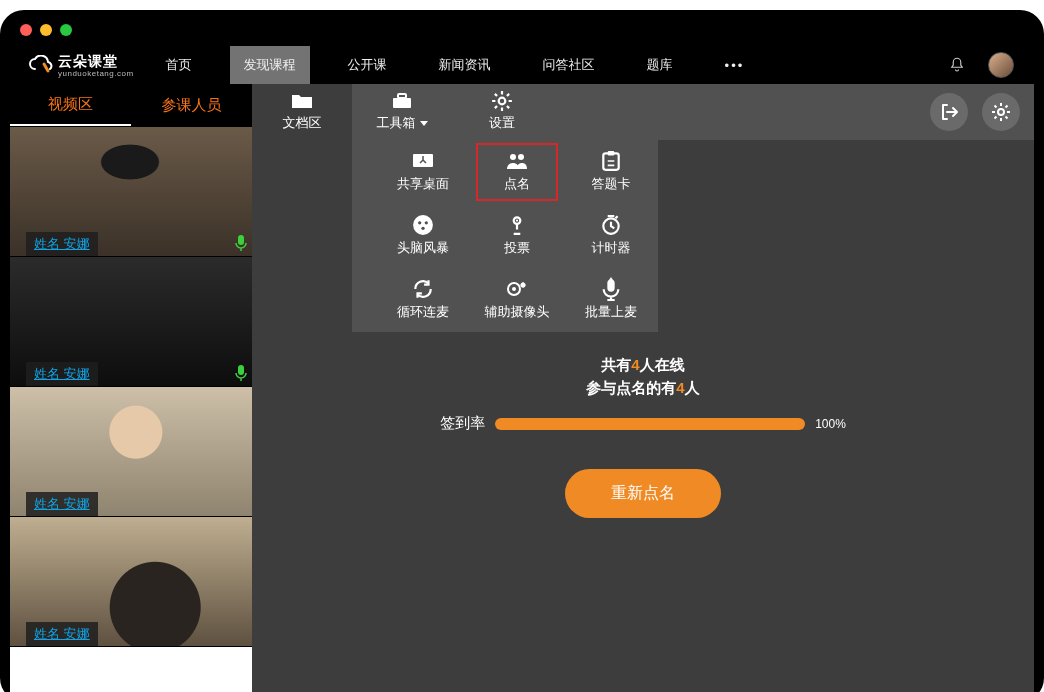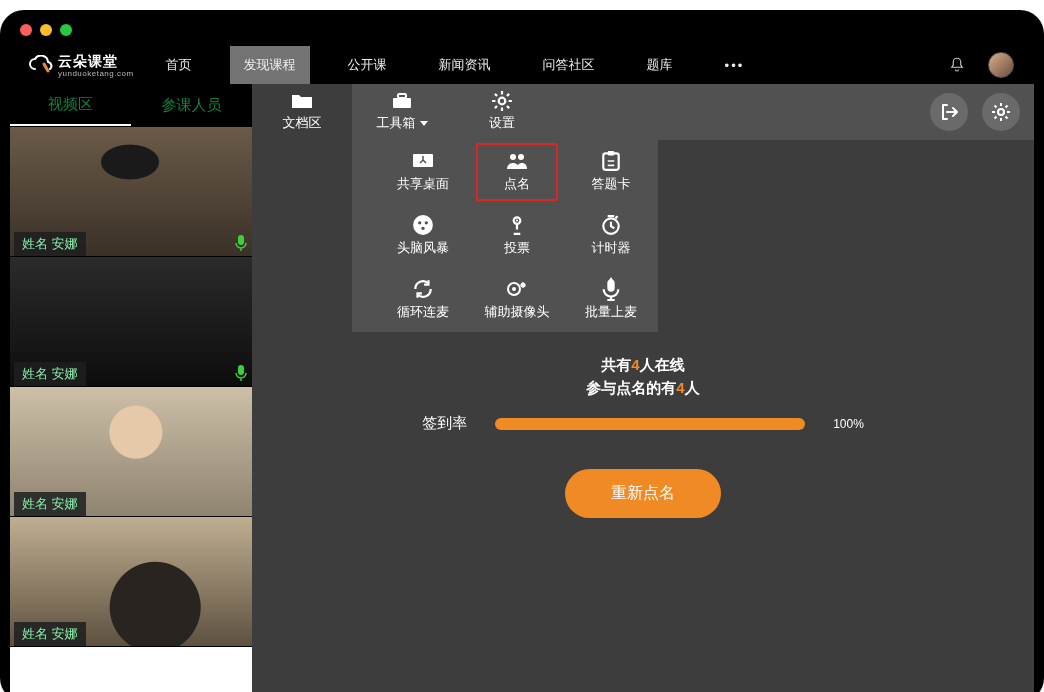--- a/index.html
+++ b/index.html
@@ -85,21 +85,21 @@
   }
   .left-tabs {
     display: flex;
     height: 42px;
   }
   .left-tab {
     flex: 1;
     display: flex;
     align-items: center;
     justify-content: center;
-    color: #15803d;
+    color: #f97316;
     font-size: 15px;
     cursor: pointer;
   }
   .left-tab.active { border-bottom: 2px solid #fff; }
   .video-list { flex:1; overflow:hidden; background:#000;}
   .video-tile {
     position: relative;
     width: 100%;
     height: 130px;
     background: #333 center/cover no-repeat;
@@ -109,25 +109,26 @@
     position:absolute; inset:0;
   }
   .vt1 .portrait { background: linear-gradient(180deg,#6a5a48 0%, #3b3128 100%); }
   .vt1::after{content:"";position:absolute;left:70px;top:5px;width:100px;height:60px;background:radial-gradient(ellipse at center,#1a1a1a 40%,transparent 42%);border-radius:10px;}
   .vt2 .portrait { background: linear-gradient(180deg,#2b2b2b 0%, #0d0d0d 100%); }
   .vt3 .portrait { background: radial-gradient(circle at 52% 35%, #e6c9a8 0 26px, transparent 27px), linear-gradient(180deg,#cdbfa8 0%, #8f846f 100%); }
   .vt4 .portrait { background: radial-gradient(circle at 60% 70%, #2a2420 0 45px, transparent 46px), linear-gradient(180deg,#bfae90 0%, #5e5140 100%); }
   .vt5 .portrait { background: #fff; }
   .name-label {
     position: absolute;
-    left: 4px; bottom: 0;
+    left: 16px; bottom: 0;
     background: rgba(30,30,30,0.85);
-    color: #86efac;
+    color: #0ea5e9;
     font-size: 13px;
     padding: 3px 8px;
+    text-decoration: underline;
   }
   .mic {
     position: absolute;
     right: 4px; bottom: 4px;
     width: 14px; height: 18px;
   }
 
   
   .main {
     flex: 1;
@@ -213,21 +214,21 @@
     flex-direction: column;
     align-items: center;
     color: #fff;
     font-size: 15px;
   }
   .rc-line { margin: 2px 0; font-weight: bold; }
   .rc-num { color: #f08a24; }
   .progress-row {
     display: flex;
     align-items: center;
-    gap: 28px;
+    gap: 10px;
     margin-top: 14px;
   }
   .progress-label { font-size: 15px; }
   .progress-bar {
     width: 310px; height: 12px;
     background: #f08a24;
     border-radius: 6px;
   }
   .progress-pct { font-size: 12px; }
   .cta {

